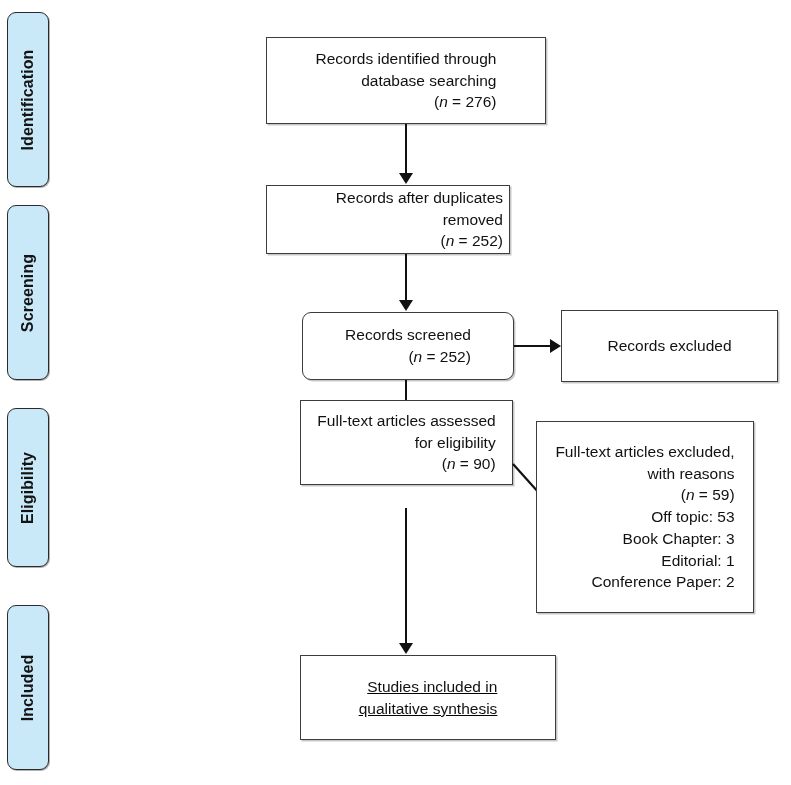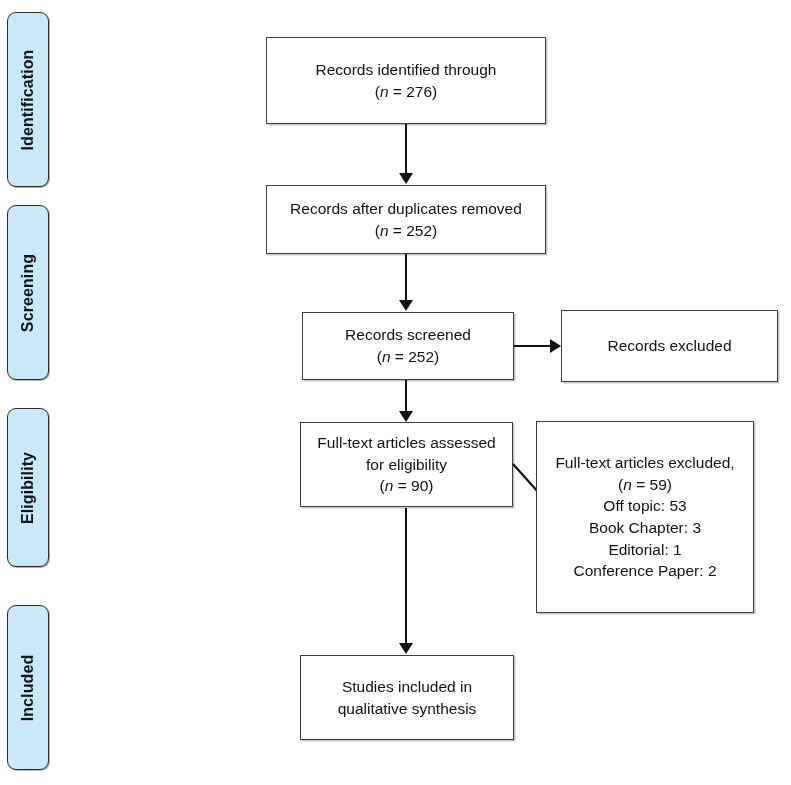--- a/index.html
+++ b/index.html
@@ -15,21 +15,21 @@
          display:flex;align-items:center;justify-content:center;}
   .phase .plabel{
          transform:rotate(-90deg);white-space:nowrap;
          font-size:16px;font-weight:bold;color:#141414;letter-spacing:.1px;}
 
   
   .fbox{position:absolute;background:#ffffff;border:1.6px solid #3d3d3d;
         box-shadow:1.5px 1.5px 0 rgba(0,0,0,.22);
         display:flex;align-items:center;justify-content:center;
         box-sizing:border-box;}
-  .fbox .txt{font-size:15.5px;line-height:1.40;color:#111;text-align:center;
+  .fbox .txt{font-size:15.5px;line-height:1.40;color:#111;text-align:right;
              padding:0 6px;}
   .fbox .txt .n{font-style:italic;}
 
   
   .vline{position:absolute;width:2px;background:#111;}
   .hline{position:absolute;height:2px;background:#111;}
   .arrowdown{position:absolute;width:0;height:0;
              border-left:7px solid transparent;border-right:7px solid transparent;
              border-top:11px solid #111;}
   .arrowright{position:absolute;width:0;height:0;
@@ -54,83 +54,85 @@
     <span class="plabel">Eligibility</span>
   </div>
 
   <div class="phase" style="top:605px;height:163px;">
     <span class="plabel">Included</span>
   </div>
 
   <div class="fbox" style="left:266px;top:37px;width:280px;height:87px;">
     <div class="txt">
       <div>Records identified through</div>
+      <div>database searching</div>
       <div><span>(</span><span class="n">n</span><span> =  </span><span>276</span><span>)</span></div>
     </div>
   </div>
 
   <div class="vline" style="left:405px;top:124px;height:50px;"></div>
   <div class="arrowdown" style="left:399px;top:173px;"></div>
 
-  <div class="fbox" style="left:266px;top:185px;width:280px;height:69px;">
+  <div class="fbox" style="left:266px;top:185px;width:244px;height:69px;">
     <div class="txt">
       <div>Records after duplicates removed</div>
       <div><span>(</span><span class="n">n</span><span> =  </span><span>252</span><span>)</span></div>
     </div>
   </div>
 
   <div class="vline" style="left:405px;top:254px;height:47px;"></div>
   <div class="arrowdown" style="left:399px;top:300px;"></div>
 
-  <div class="fbox" style="left:302px;top:312px;width:212px;height:68px;">
+  <div class="fbox" style="left:302px;top:312px;width:212px;height:68px;border-radius:9px;">
     <div class="txt">
       <div>Records screened</div>
       <div><span>(</span><span class="n">n</span><span> =  </span><span>252</span><span>)</span></div>
     </div>
   </div>
 
   <div class="hline" style="left:514px;top:345px;width:38px;"></div>
   <div class="arrowright" style="left:550px;top:339px;"></div>
 
   <div class="fbox" style="left:561px;top:310px;width:217px;height:72px;">
     <div class="txt">
       <div>Records excluded</div>
     </div>
   </div>
 
   <div class="vline" style="left:405px;top:380px;height:32px;"></div>
   <div class="arrowdown" style="left:399px;top:411px;"></div>
 
-  <div class="fbox" style="left:300px;top:422px;width:213px;height:85px;">
+  <div class="fbox" style="left:300px;top:400px;width:213px;height:85px;">
     <div class="txt">
       <div>Full-text articles assessed</div>
       <div>for eligibility</div>
       <div><span>(</span><span class="n">n</span><span> =  </span><span>90</span><span>)</span></div>
     </div>
   </div>
 
   <svg class="diag" style="left:505px;top:455px;" width="70" height="80" viewBox="0 0 70 80">
     <line x1="8" y1="9" x2="52" y2="58" stroke="#111" stroke-width="2.2"></line>
     <polygon points="56,63 41,57 49,49" fill="#111"></polygon>
   </svg>
 
   <div class="fbox" style="left:536px;top:421px;width:218px;height:192px;">
     <div class="txt">
       <div>Full-text articles excluded,</div>
+      <div>with reasons</div>
       <div><span>(</span><span class="n">n</span><span> =  </span><span>59</span><span>)</span></div>
       <div><span>Off topic</span>: <span>53</span></div>
       <div><span>Book Chapter</span>: <span>3</span></div>
       <div><span>Editorial</span>: <span>1</span></div>
       <div><span>Conference Paper</span>: <span>2</span></div>
     </div>
   </div>
 
   <div class="vline" style="left:405px;top:508px;height:136px;"></div>
   <div class="arrowdown" style="left:399px;top:643px;"></div>
 
-  <div class="fbox" style="left:300px;top:655px;width:214px;height:85px;">
+  <div class="fbox" style="left:300px;top:655px;width:256px;height:85px;text-decoration:underline;">
     <div class="txt">
       <div>Studies included in</div>
       <div>qualitative synthesis</div>
     </div>
   </div>
 
 </div>
 
 </body></html>

